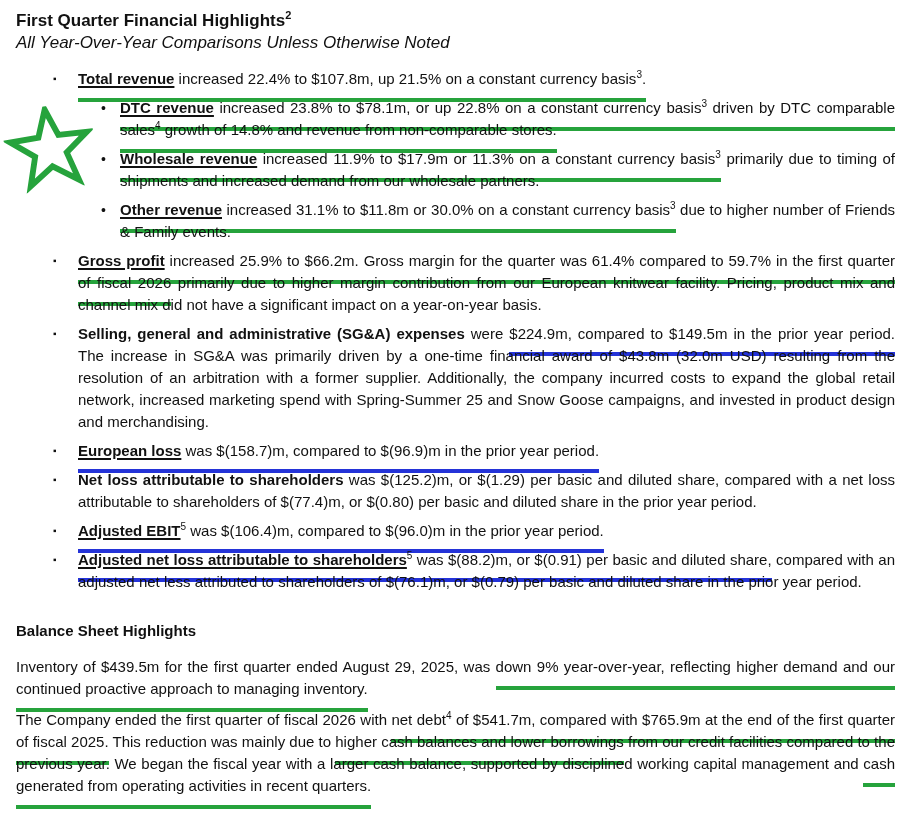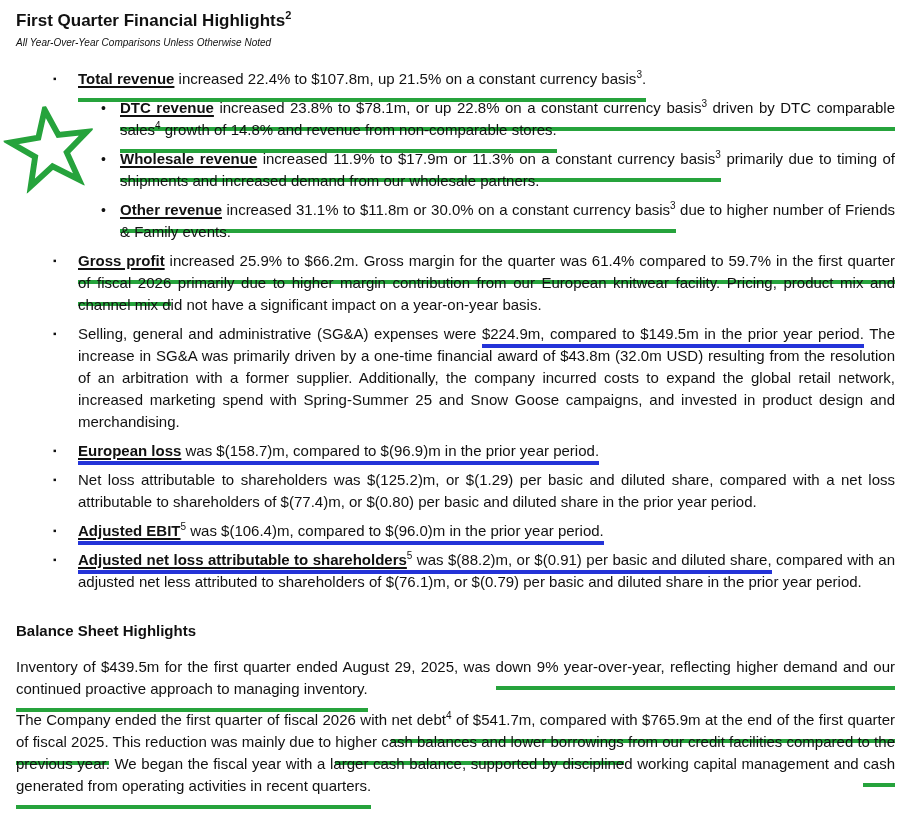--- a/index.html
+++ b/index.html
@@ -22,35 +22,35 @@
   }
   .title{
     font-size:17px;
     font-weight:bold;
     margin:2px 0 3px 0;
     line-height:22px;
   }
   .title sup{font-size:11px;line-height:0;}
   .subtitle{
     font-style:italic;
-    font-size:10px;
+    font-size:17px;
     margin:0 0 17px 0;
     line-height:16px;
   }
   .li{position:relative;text-align:justify;margin:0 0 7px 0;}
   .l1{padding-left:62px;}
   .l1>.bm{position:absolute;left:37px;top:0;font-size:10px;line-height:22px;}
   .l2{padding-left:104px;}
   .l2>.bm{position:absolute;left:85px;top:0;font-size:14px;line-height:22px;}
   .para{text-align:justify;margin:0 0 9px 0;}
   .h2{font-weight:bold;margin:27px 0 14px 0;}
   .lead{font-weight:bold;text-decoration:underline;text-decoration-thickness:1.5px;text-underline-offset:2px;}
-  .lead-n{font-weight:normal;}
+  .lead-n{font-weight:bold;}
   .g{border-bottom:4px solid var(--green);padding-bottom:11px;}
-  .bl{border-bottom:4px solid var(--blue);padding-bottom:2px;}
+  .bl{border-bottom:4px solid var(--blue);padding-bottom:10px;}
   sup{font-size:10px;line-height:0;}
   .star-wrap{
     position:absolute;
     left:5px;top:106px;
     width:90px;height:84px;
     transform:rotate(-8deg);
   }
   .star-wrap svg{width:100%;height:100%;}
 </style>
 </head>

